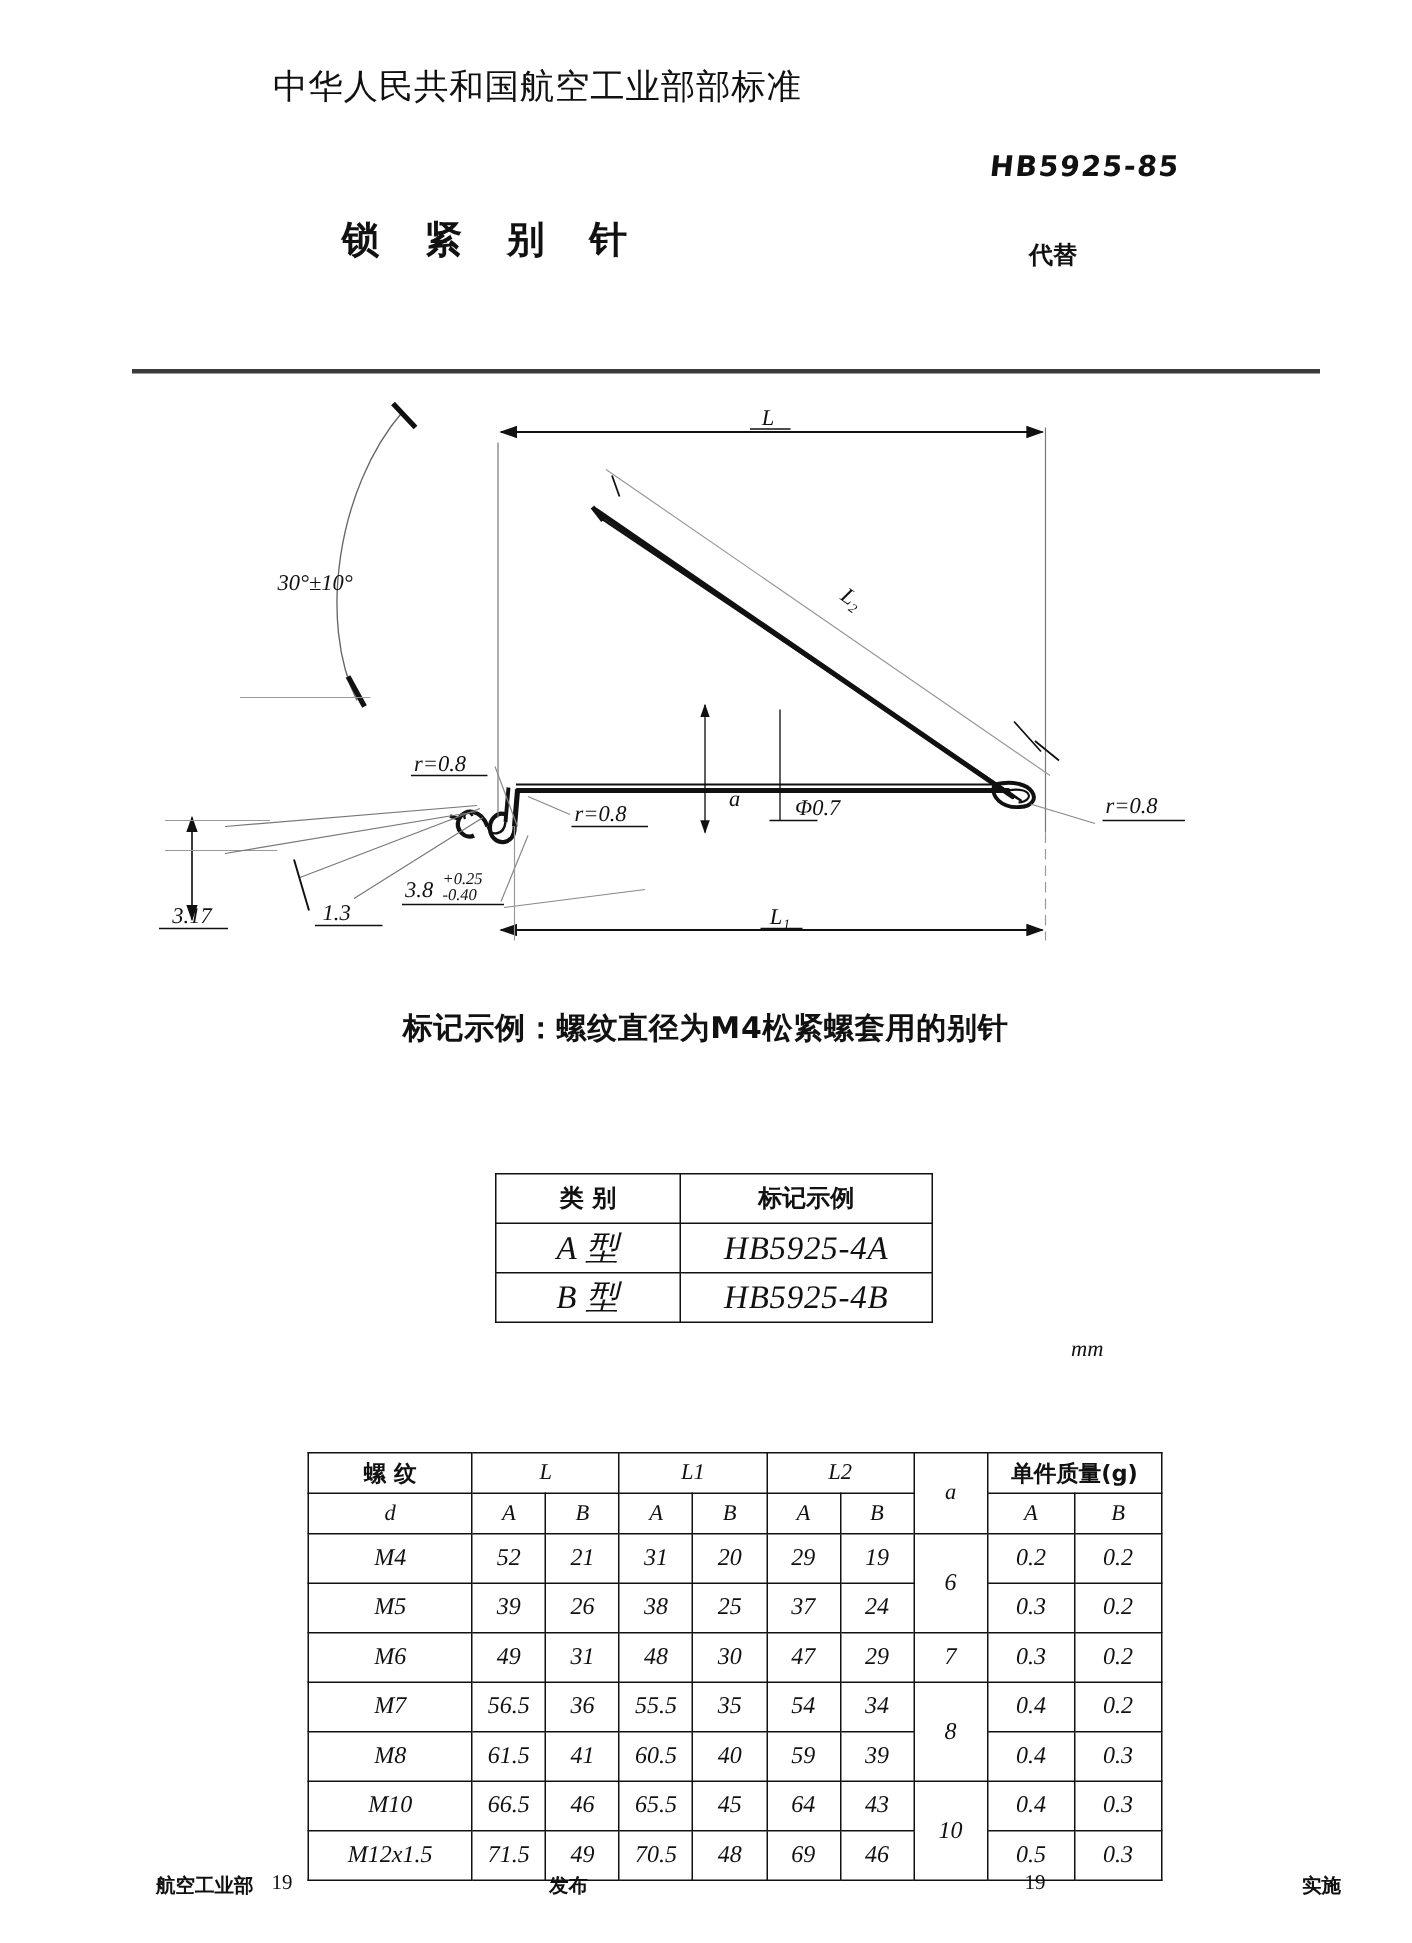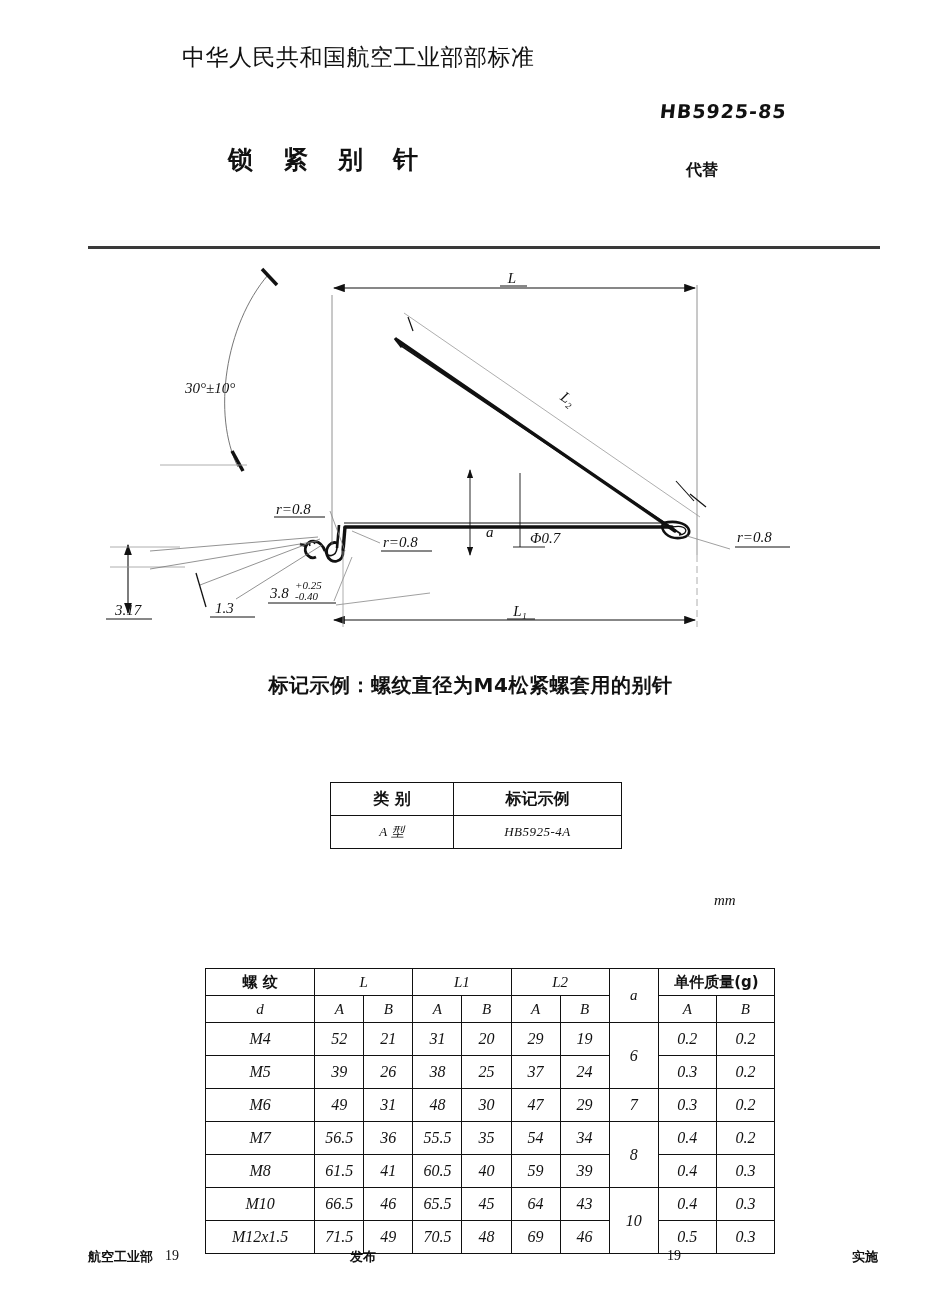--- a/index.html
+++ b/index.html
@@ -107,21 +107,21 @@
     border-collapse: collapse;
     font-family: "Liberation Serif", serif;
   }
   #type-table {
     width: 292px;
   }
   #type-table th, #type-table td {
     border: 1.6px solid #111;
     text-align: center;
     height: 30px;
-    font-size: 13px;
+    font-size: 22px;
     font-weight: normal;
   }
   #type-table th {
     font-family: "DejaVu Sans", sans-serif;
     font-size: 16px;
     font-weight: bold;
   }
   #type-table td {
     font-style: italic;
     letter-spacing: 0.5px;
@@ -174,20 +174,21 @@
     position: absolute;
     left: 0; top: 1248px;
     width: 941px; height: 30px;
   }
   .foot {
     position: absolute;
     font-family: "DejaVu Sans", sans-serif;
     font-size: 13px;
     font-weight: bold;
     white-space: nowrap;
+    margin-left: 16px;
   }
   #foot-issuer { left: 88px; top: 0; }
   #foot-issue-year { left: 165px; top: 0; font-weight: normal; font-family: "Liberation Serif", serif; font-size: 14px;}
   #foot-publish { left: 350px; top: 0; }
   #foot-impl-year { left: 667px; top: 0; font-weight: normal; font-family: "Liberation Serif", serif; font-size: 14px;}
   #foot-implement { left: 852px; top: 0; }
 </style>
 </head>
 <body>
 
@@ -309,20 +310,24 @@
     <thead>
       <tr>
         <th class="type-col">类  别</th>
         <th>标记示例</th>
       </tr>
     </thead>
     <tbody>
       <tr>
         <td>A 型</td>
         <td>HB5925-4A</td>
+      </tr>
+      <tr>
+        <td>B 型</td>
+        <td>HB5925-4B</td>
       </tr>
     </tbody>
   </table>
 </div>
 
 <div id="unit-label">mm</div>
 
 <div id="main-table-wrap">
   <table class="tbl" id="main-table">
     <thead>

